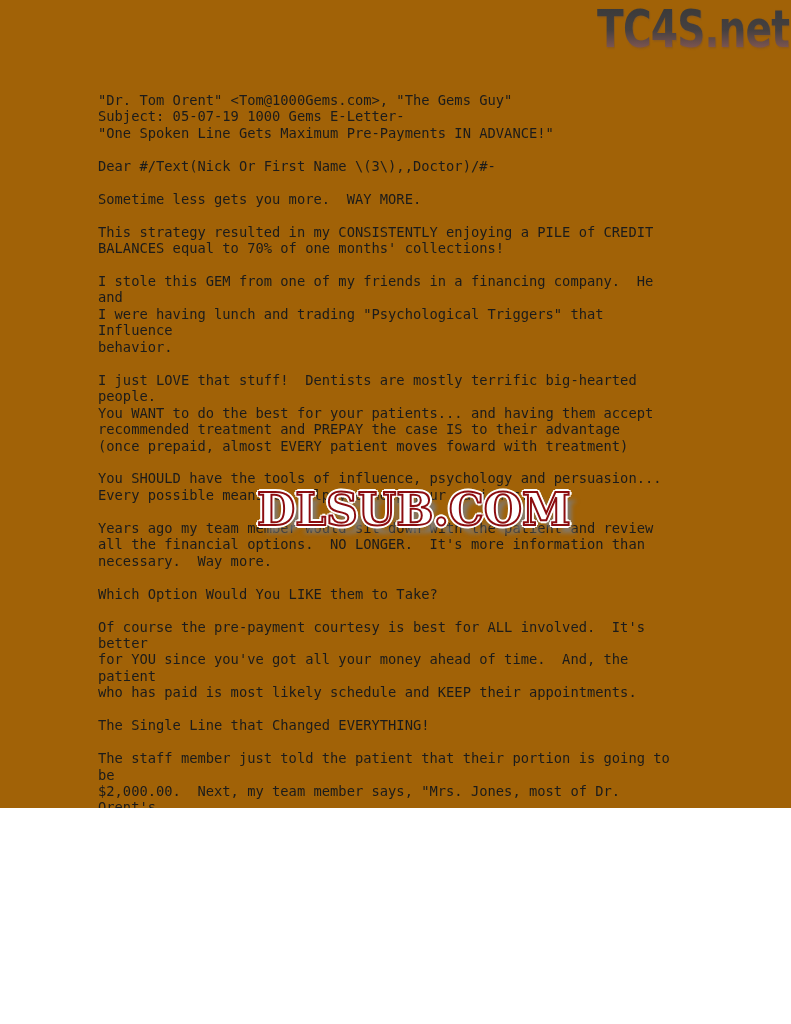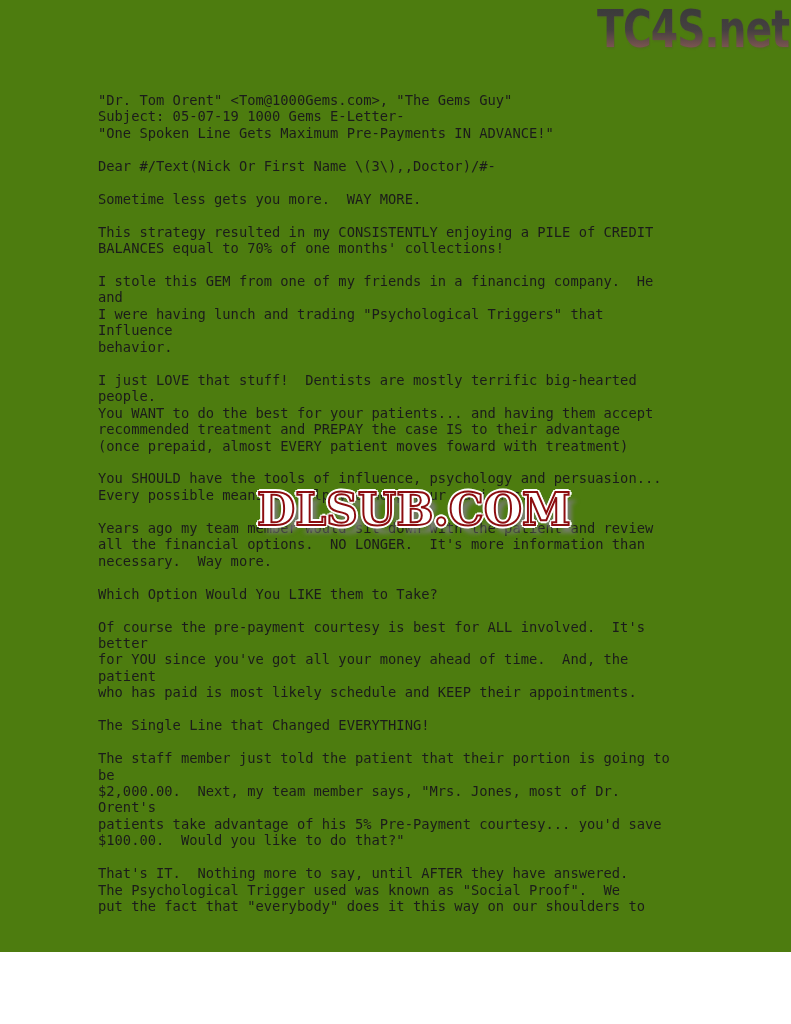--- a/index.html
+++ b/index.html
@@ -3,22 +3,22 @@
 <meta charset="utf-8">
 <style>
   html, body {
     margin: 0;
     padding: 0;
     background: #ffffff;
   }
   .page {
     position: relative;
     width: 791px;
-    height: 952px;
-    background: #4d7c0f;
+    height: 808px;
+    background: #a16207;
     overflow: hidden;
     font-family: "DejaVu Sans", sans-serif;
   }
   .email-body {
     position: absolute;
     left: 98px;
     top: 92px;
     margin: 0;
     font-family: "DejaVu Sans Mono", monospace;
     font-size: 13.77px;

